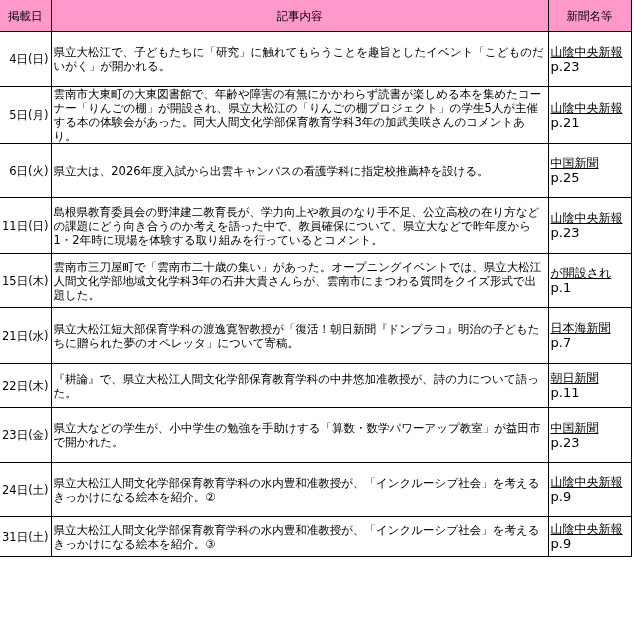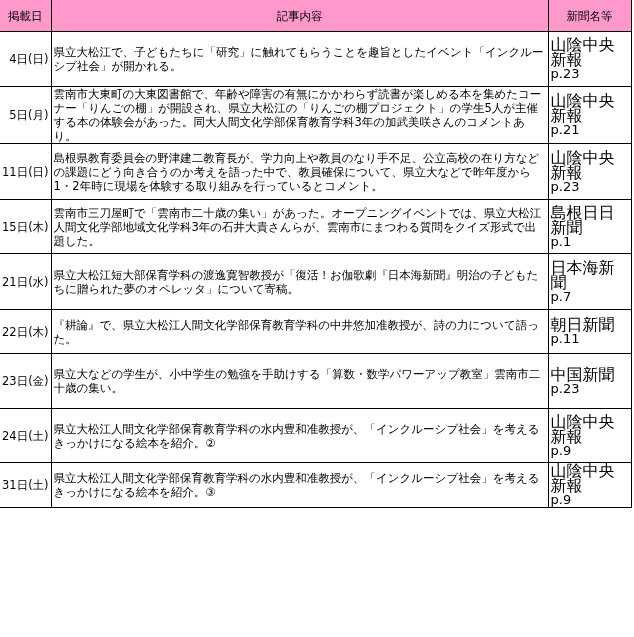--- a/index.html
+++ b/index.html
@@ -56,22 +56,23 @@
       vertical-align: middle;
       padding: 0 2px 0 2px;
       word-break: break-all;
     }
     td.source {
       vertical-align: middle;
       padding: 0 2px;
     }
     td.source .paper {
       display: block;
-      font-size: 16px;
+      font-size: 12px;
       line-height: 15px;
+      text-decoration: underline;
     }
     td.source .page {
       display: block;
       font-size: 13px;
       line-height: 14px;
     }
     col.c-date { width: 51px; }
     col.c-content { width: 497px; }
     col.c-source { width: 83px; }
   </style>
@@ -88,69 +89,77 @@
     <thead>
       <tr>
         <th>掲載日</th>
         <th>記事内容</th>
         <th>新聞名等</th>
       </tr>
     </thead>
     <tbody>
       <tr style="height:55px">
         <td class="date">4日(日)</td>
-        <td class="content">県立大松江で、子どもたちに「研究」に触れてもらうことを趣旨としたイベント「インクルーシブ社会」が開かれる。</td>
+        <td class="content">県立大松江で、子どもたちに「研究」に触れてもらうことを趣旨としたイベント「こどものだいがく」が開かれる。</td>
         <td class="source">
           <span class="paper">山陰中央新報</span>
           <span class="page">p.23</span>
         </td>
       </tr>
       <tr style="height:56px">
         <td class="date">5日(月)</td>
         <td class="content">雲南市大東町の大東図書館で、年齢や障害の有無にかかわらず読書が楽しめる本を集めたコーナー「りんごの棚」が開設され、県立大松江の「りんごの棚プロジェクト」の学生5人が主催する本の体験会があった。同大人間文化学部保育教育学科3年の加武美咲さんのコメントあり。</td>
         <td class="source">
           <span class="paper">山陰中央新報</span>
           <span class="page">p.21</span>
+        </td>
+      </tr>
+      <tr style="height:54px">
+        <td class="date">6日(火)</td>
+        <td class="content">県立大は、2026年度入試から出雲キャンパスの看護学科に指定校推薦枠を設ける。</td>
+        <td class="source">
+          <span class="paper">中国新聞</span>
+          <span class="page">p.25</span>
         </td>
       </tr>
       <tr style="height:56px">
         <td class="date">11日(日)</td>
         <td class="content">島根県教育委員会の野津建二教育長が、学力向上や教員のなり手不足、公立高校の在り方などの課題にどう向き合うのか考えを語った中で、教員確保について、県立大などで昨年度から1・2年時に現場を体験する取り組みを行っているとコメント。</td>
         <td class="source">
           <span class="paper">山陰中央新報</span>
           <span class="page">p.23</span>
         </td>
       </tr>
       <tr style="height:54px">
         <td class="date">15日(木)</td>
         <td class="content">雲南市三刀屋町で「雲南市二十歳の集い」があった。オープニングイベントでは、県立大松江人間文化学部地域文化学科3年の石井大貴さんらが、雲南市にまつわる質問をクイズ形式で出題した。</td>
         <td class="source">
-          <span class="paper">島根日日新聞</span>
+          <span class="paper">が開設され</span>
           <span class="page">p.1</span>
         </td>
       </tr>
       <tr style="height:56px">
         <td class="date">21日(水)</td>
-        <td class="content">県立大松江短大部保育学科の渡逸寛智教授が「復活！お伽歌劇『日本海新聞』明治の子どもたちに贈られた夢のオペレッタ」について寄稿。</td>
+        <td class="content">県立大松江短大部保育学科の渡逸寛智教授が「復活！朝日新聞『ドンブラコ』明治の子どもたちに贈られた夢のオペレッタ」について寄稿。</td>
         <td class="source">
           <span class="paper">日本海新聞</span>
           <span class="page">p.7</span>
         </td>
       </tr>
       <tr style="height:44px">
         <td class="date">22日(木)</td>
         <td class="content">『耕論』で、県立大松江人間文化学部保育教育学科の中井悠加准教授が、詩の力について語った。</td>
         <td class="source">
           <span class="paper">朝日新聞</span>
           <span class="page">p.11</span>
         </td>
       </tr>
       <tr style="height:55px">
         <td class="date">23日(金)</td>
-        <td class="content">県立大などの学生が、小中学生の勉強を手助けする「算数・数学パワーアップ教室」雲南市二十歳の集い。</td>
+        <td class="content">県立大などの学生が、小中学生の勉強を手助けする「算数・数学パワーアップ教室」が益田市で開かれた。</td>
         <td class="source">
           <span class="paper">中国新聞</span>
           <span class="page">p.23</span>
         </td>
       </tr>
       <tr style="height:54px">
         <td class="date">24日(土)</td>
         <td class="content">県立大松江人間文化学部保育教育学科の水内豊和准教授が、「インクルーシブ社会」を考えるきっかけになる絵本を紹介。②</td>
         <td class="source">
           <span class="paper">山陰中央新報</span>

